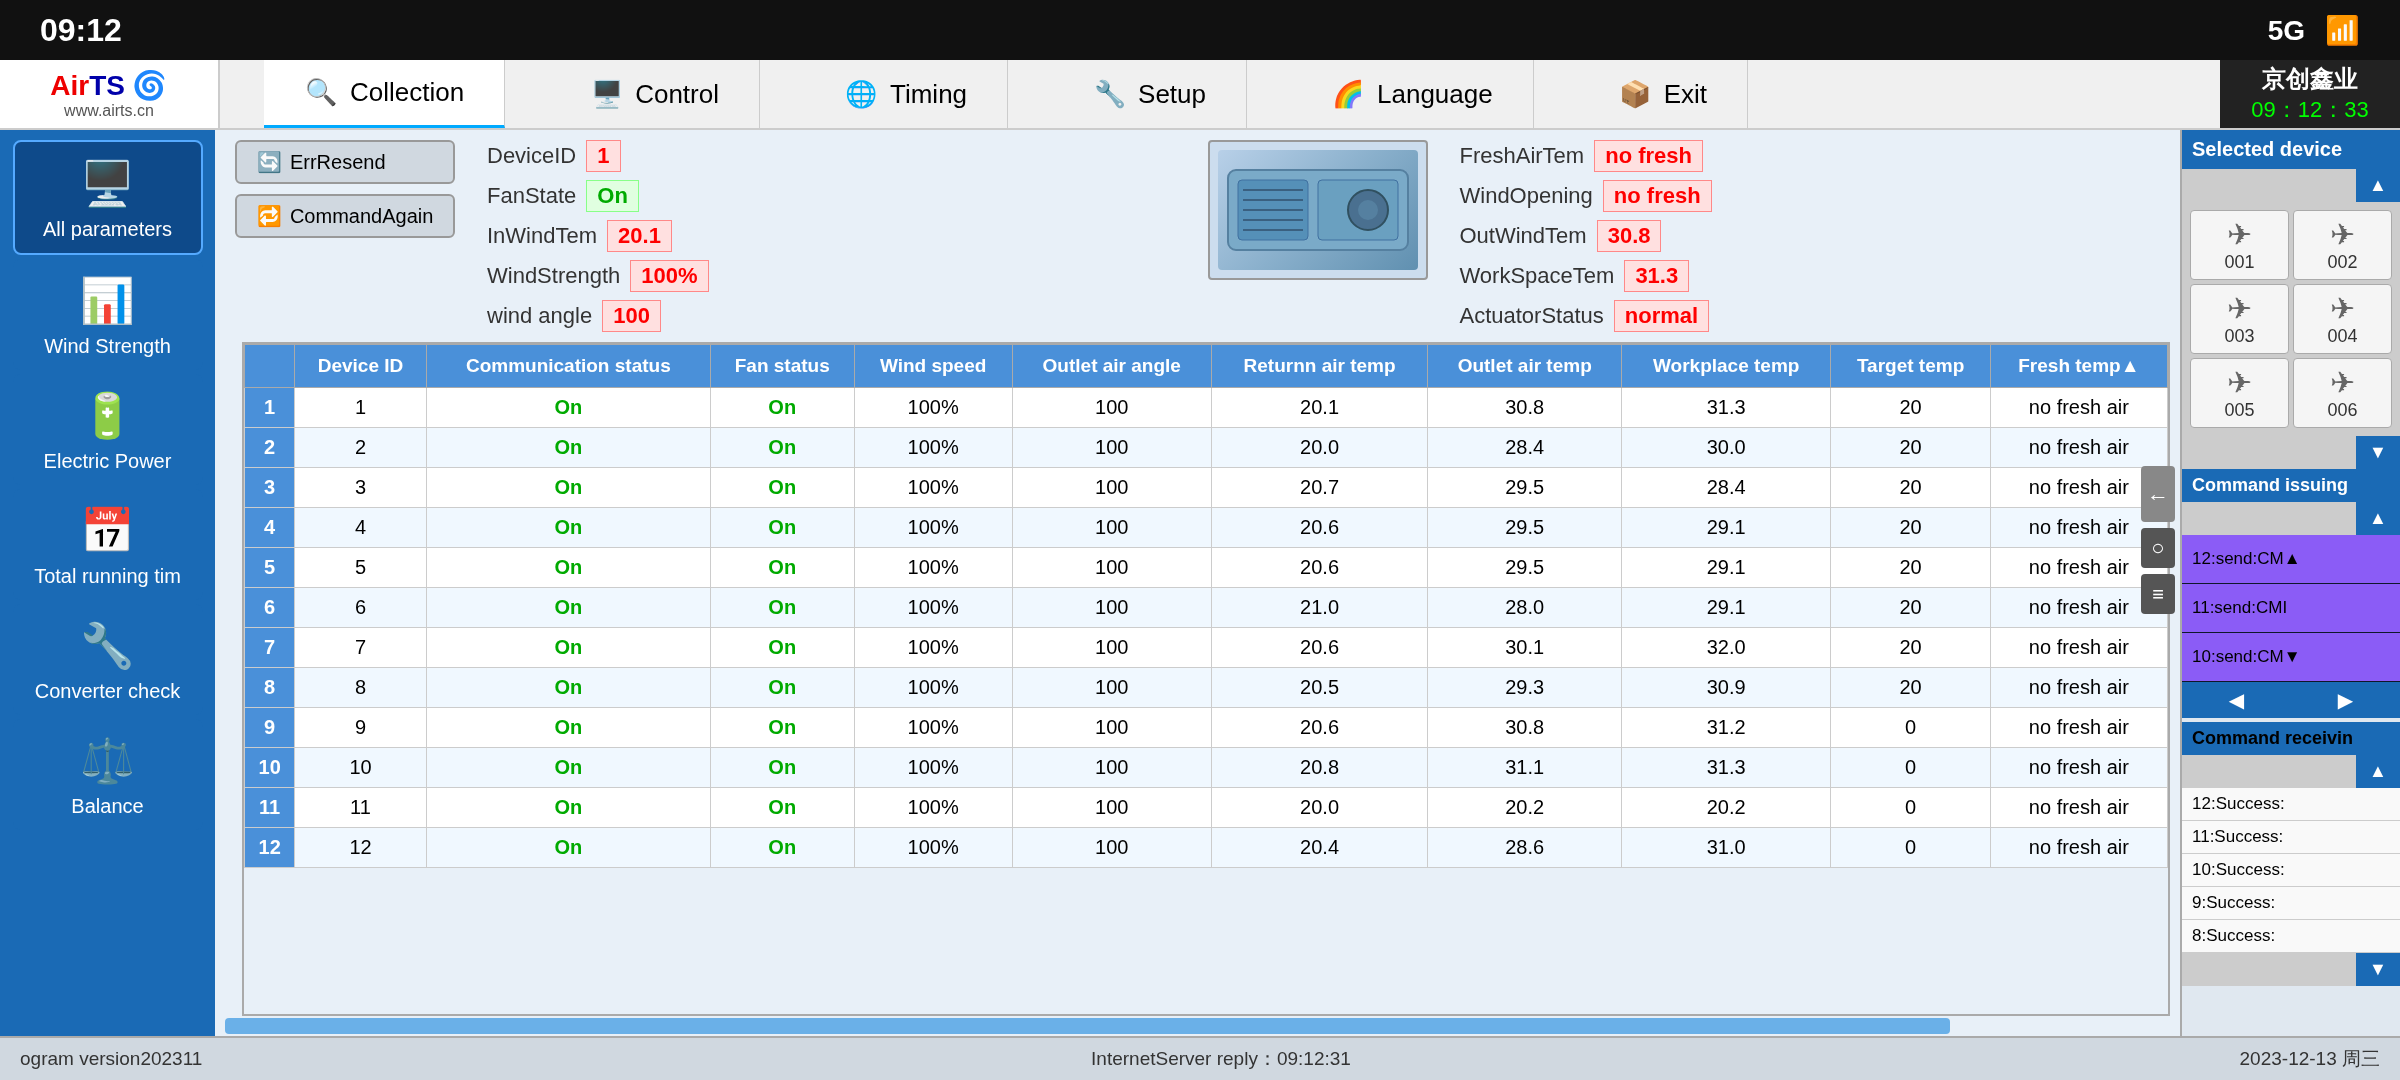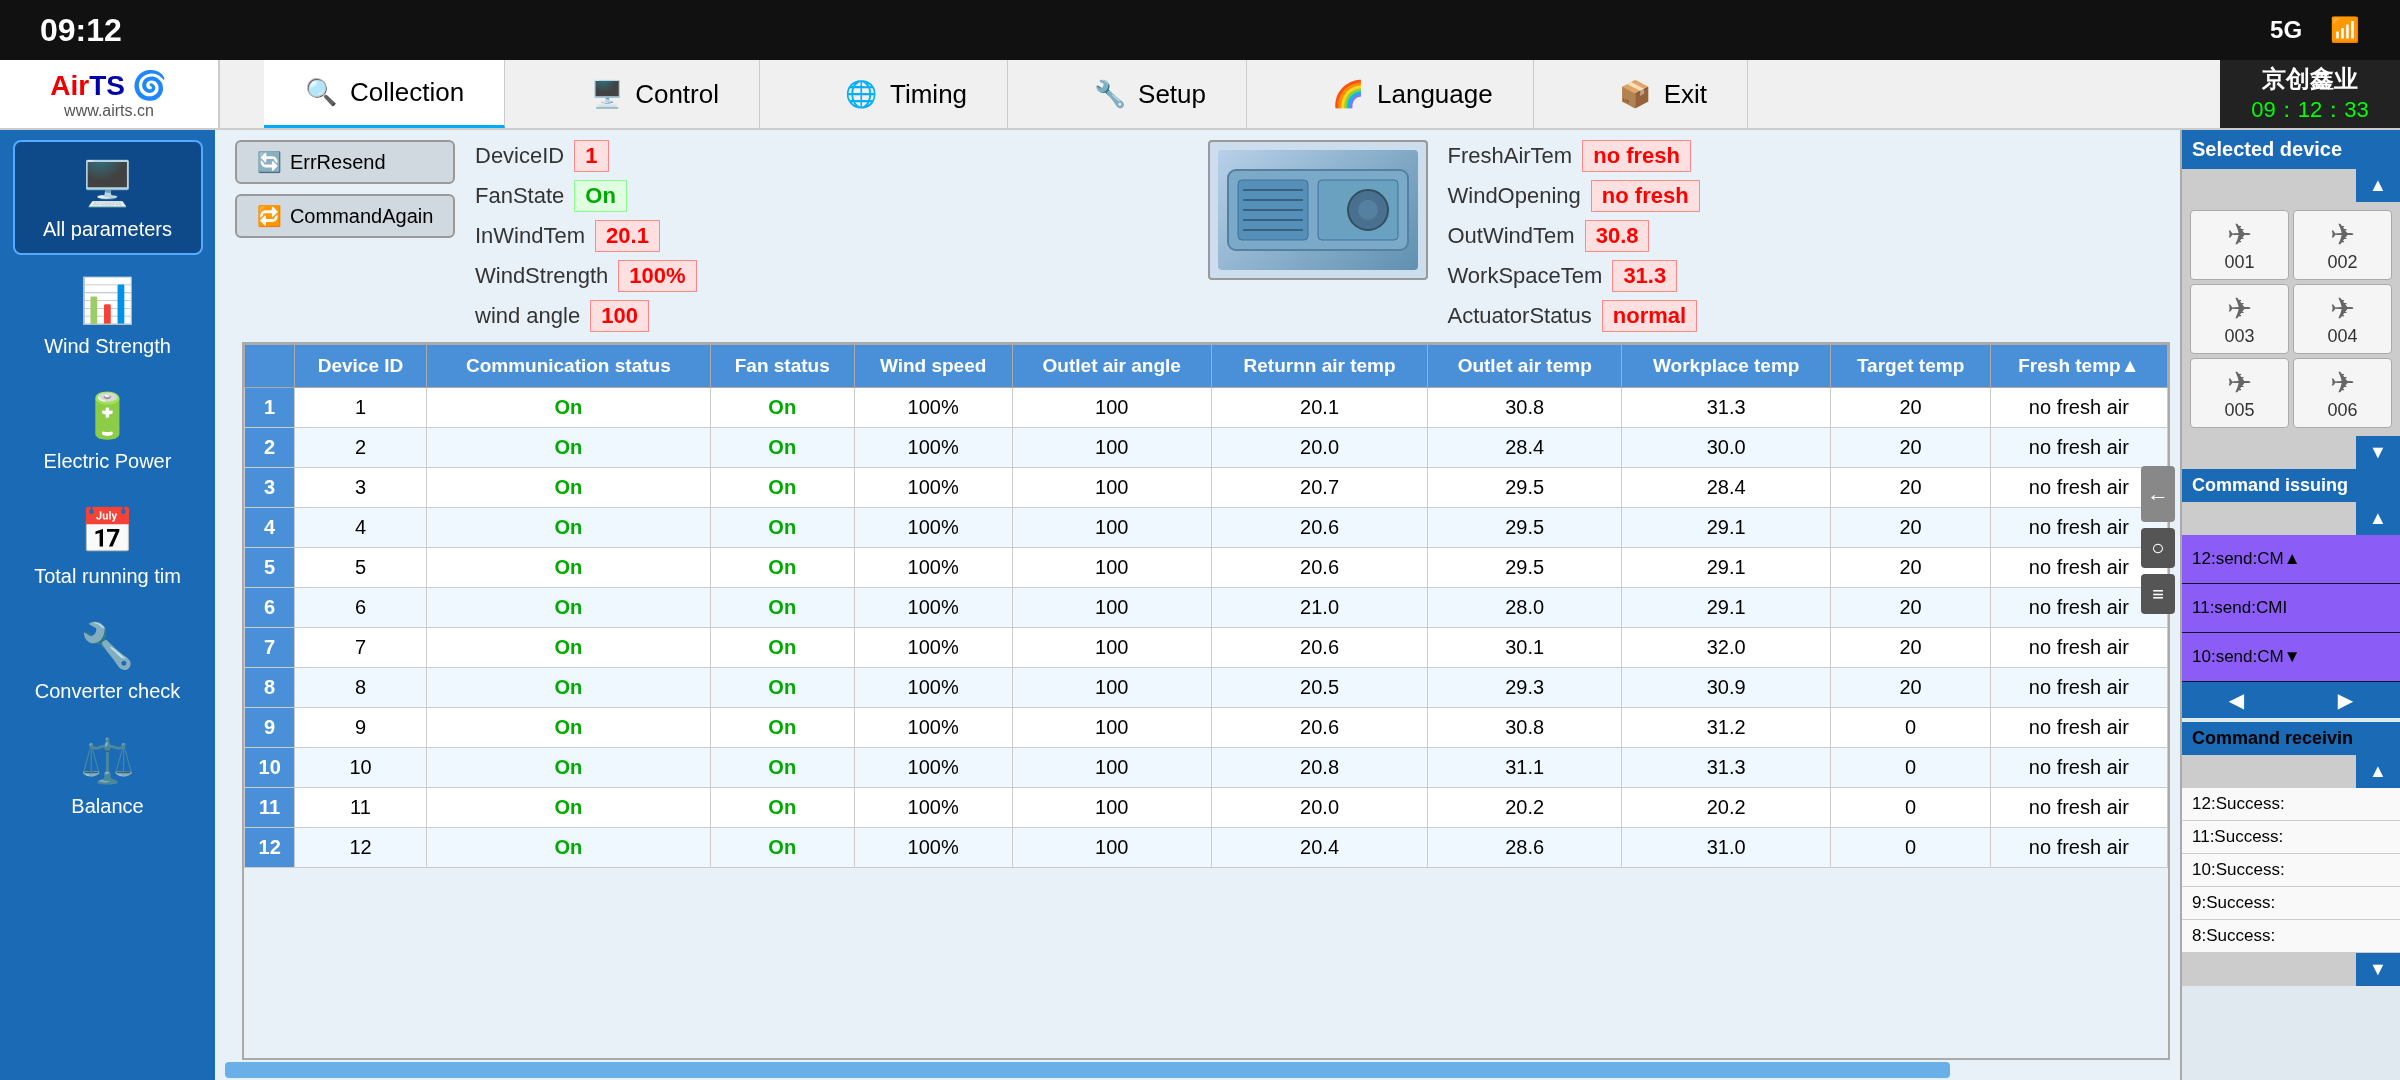--- a/index.html
+++ b/index.html
@@ -20,23 +20,23 @@
       display: flex;
       align-items: center;
       justify-content: space-between;
       padding: 0 40px;
       color: white;
       font-size: 32px;
       font-weight: bold;
     }
     #status-right {
       display: flex;
-      align-items: flex-start;
-      gap: 28px;
-      font-size: 24px;
+      align-items: flex-end;
+      gap: 20px;
+      font-size: 28px;
     }
 
     
     #main {
       width: 100%;
       height: 1020px;
       display: flex;
       flex-direction: column;
     }
 
@@ -171,21 +171,21 @@
       display: flex;
       flex-direction: column;
       gap: 8px;
     }
     .info-line {
       display: flex;
       align-items: center;
       font-size: 22px;
       gap: 10px;
     }
-    .info-label { color: #333; font-weight: 500; }
+    .info-label { color: #333; font-weight: 500; margin-left: 12px; }
     .info-value { color: #f00; font-weight: bold; }
     .info-value.green { color: #0a0; }
 
     #device-image {
       width: 220px;
       height: 140px;
       background: #cde;
       border: 2px solid #999;
       display: flex;
       align-items: center;
@@ -774,13 +774,18 @@
       </div>
     </div>
 
     <div style="position:absolute;right:225px;top:50%;transform:translateY(-50%);display:flex;flex-direction:column;gap:6px;z-index:10;">
       <button style="background:#888;color:white;border:none;width:34px;height:56px;font-size:22px;cursor:pointer;border-radius:4px;">←</button>
       <div style="background:#555;color:white;width:34px;height:40px;font-size:22px;display:flex;align-items:center;justify-content:center;border-radius:4px;cursor:pointer;">○</div>
       <div style="background:#555;color:white;width:34px;height:40px;font-size:20px;display:flex;align-items:center;justify-content:center;border-radius:4px;cursor:pointer;">≡</div>
     </div>
   </div>
 
+  <div id="bottom-bar">
+    <span>ogram version202311</span>
+    <span>InternetServer reply：09:12:31</span>
+    <span>2023-12-13 周三</span>
+  </div>
 </div>
 
 </body></html>

